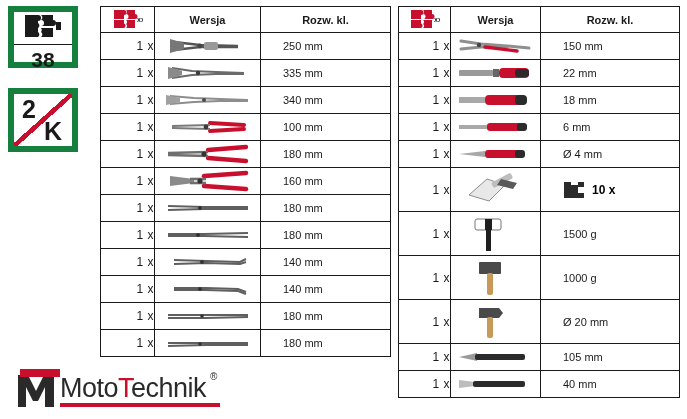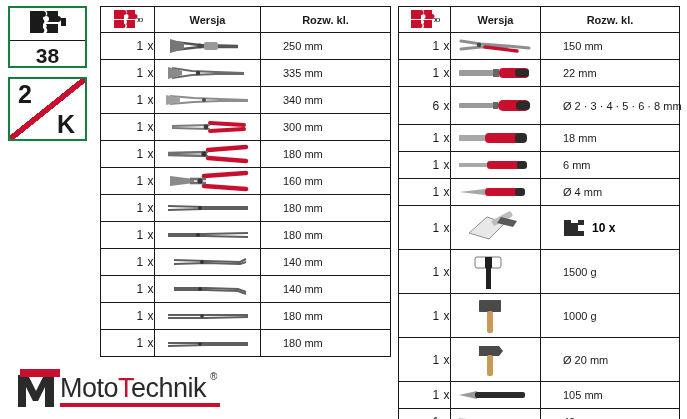--- a/index.html
+++ b/index.html
@@ -16,25 +16,25 @@
   }
 
   
   #badge-col {
     position: absolute;
     left: 8px;
     top: 6px;
     width: 74px;
   }
   .badge {
-    width: 79px;
-    border: 2px solid #15803d;
+    width: 70px;
+    border: 6px solid #15803d;
     box-sizing: border-box;
     background: #ffffff;
-    margin-bottom: 9px;
+    margin-bottom: 20px;
     position: relative;
   }
   .badge-puzzle {
     height: 62px;
   }
   .puzzle-top {
     height: 32px;
     border-bottom: 1px solid #1a1a1a;
     position: relative;
     overflow: hidden;
@@ -310,21 +310,21 @@
             <path d="M50 6 L84 8"></path>
             <path d="M50 14 L84 12"></path>
           </g>
           <g stroke="#7a7a7a" stroke-width="2.2" fill="none">
             <path d="M12 9 L50 8"></path>
             <path d="M12 11 L50 12"></path>
           </g>
           <circle cx="46" cy="10" r="2.4" fill="#3a3a3a"></circle>
         </svg>
       </td>
-      <td class="desc">300 mm</td>
+      <td class="desc">100 mm</td>
     </tr>
     <tr>
       <td class="qty">1 x</td>
       <td class="img">
         <svg class="tool" width="96" height="22" viewBox="0 0 96 22">
           <g stroke="#c8102e" stroke-width="4.4" stroke-linecap="round" fill="none">
             <path d="M48 7 L86 4"></path>
             <path d="M48 15 L86 18"></path>
           </g>
           <g stroke="#6f6f6f" stroke-width="2.4" fill="none">
@@ -475,32 +475,20 @@
       <td class="img">
         <svg class="tool" width="82" height="16" viewBox="0 0 82 16">
           <rect x="4" y="5" width="34" height="6" rx="1" fill="#9a9a9a"></rect>
           <rect x="38" y="4" width="6" height="8" fill="#666"></rect>
           <rect x="44" y="3" width="30" height="10" rx="4" fill="#c8102e"></rect>
           <rect x="60" y="4" width="14" height="8" rx="3" fill="#2b2b2b"></rect>
         </svg>
       </td>
       <td class="desc">22 mm</td>
     </tr>
-    <tr class="tall2">
-      <td class="qty">6 x</td>
-      <td class="img">
-        <svg class="tool" width="82" height="28" viewBox="0 0 82 28">
-          <rect x="4" y="11" width="34" height="5" rx="1" fill="#9a9a9a"></rect>
-          <rect x="38" y="10" width="5" height="7" fill="#666"></rect>
-          <rect x="43" y="8" width="32" height="11" rx="5" fill="#c8102e"></rect>
-          <rect x="61" y="9" width="14" height="9" rx="4" fill="#2b2b2b"></rect>
-        </svg>
-      </td>
-      <td class="desc">Ø 2 · 3 · 4 · 5 · 6 · 8 mm</td>
-    </tr>
     <tr>
       <td class="qty">1 x</td>
       <td class="img">
         <svg class="tool" width="82" height="16" viewBox="0 0 82 16">
           <rect x="4" y="5" width="26" height="6" fill="#a8a8a8"></rect>
           <rect x="30" y="3" width="40" height="10" rx="4" fill="#c8102e"></rect>
           <rect x="60" y="3" width="12" height="10" rx="4" fill="#2b2b2b"></rect>
         </svg>
       </td>
       <td class="desc">18 mm</td>

